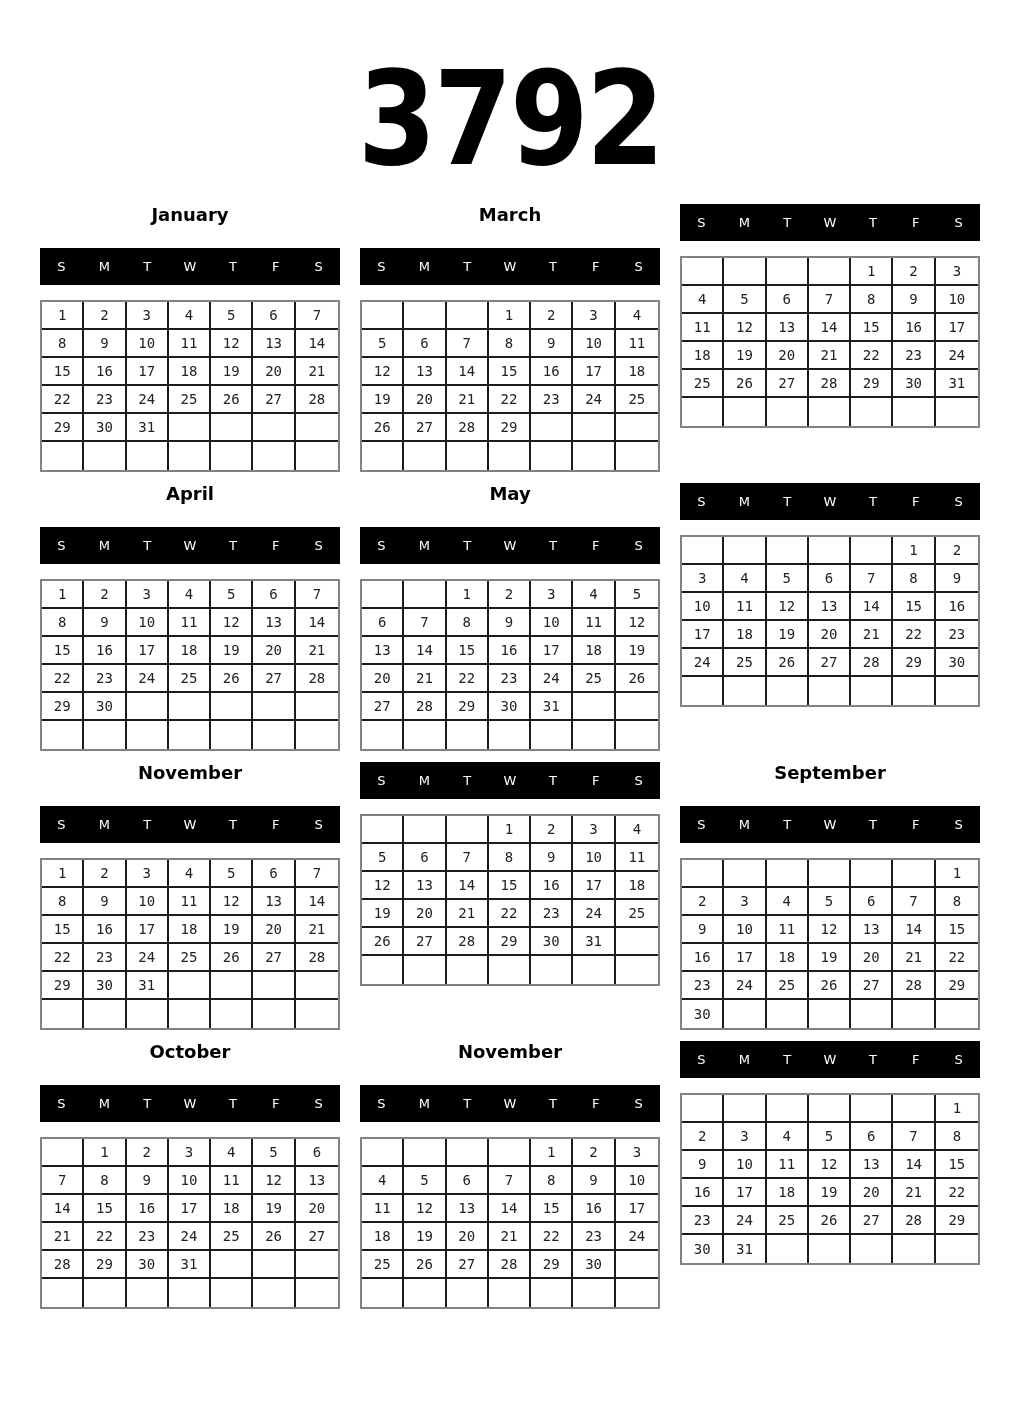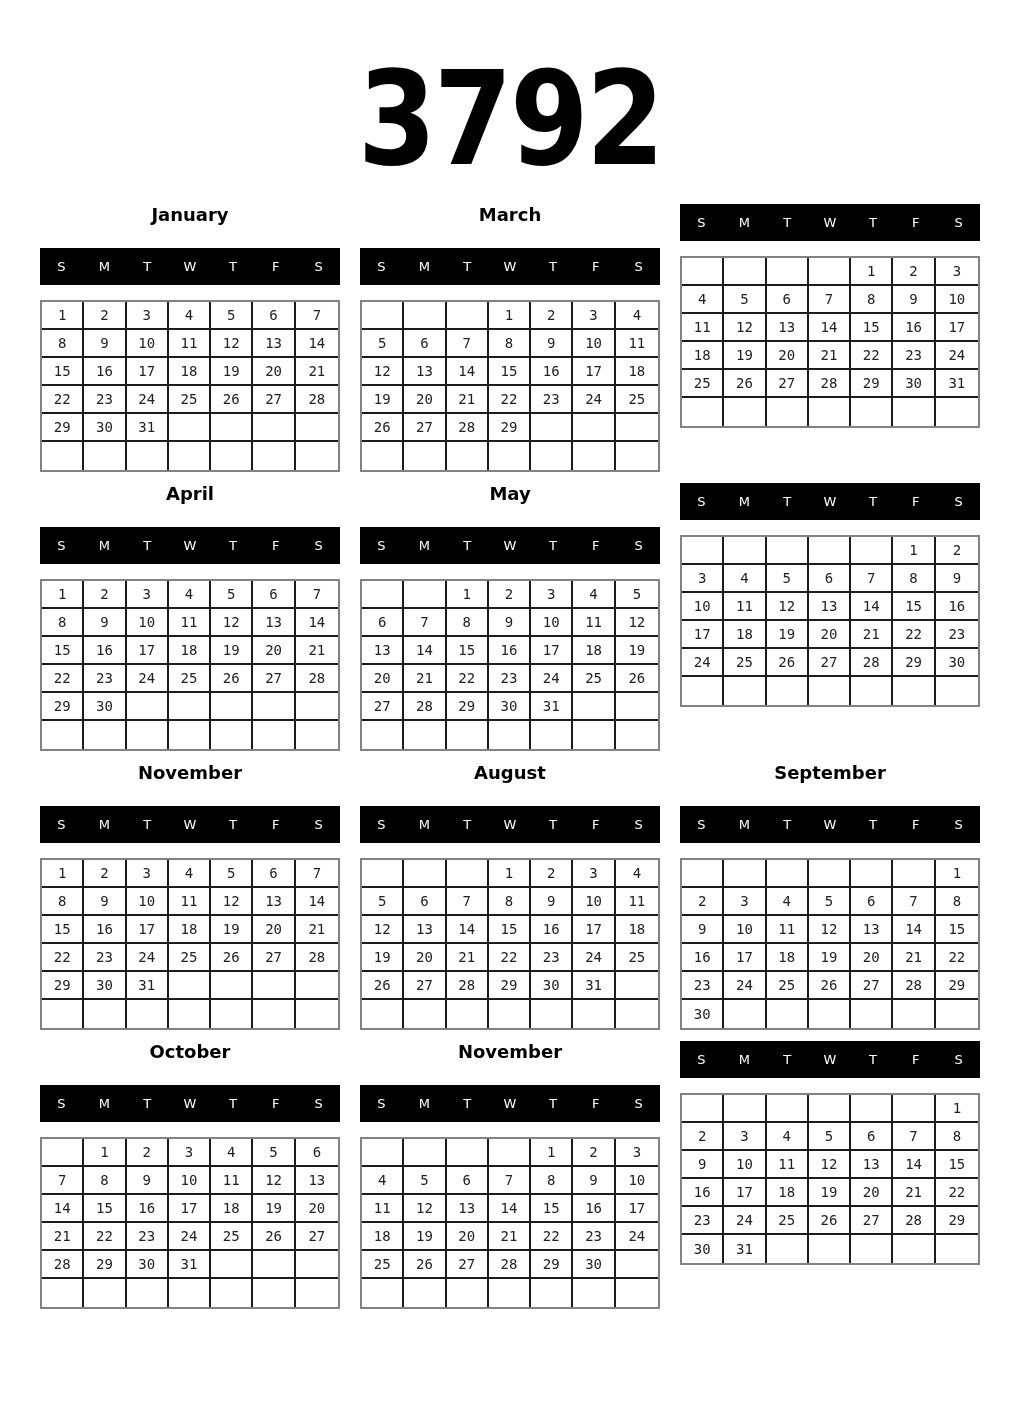--- a/index.html
+++ b/index.html
@@ -470,21 +470,20 @@
           <div class="cell"></div>
           <div class="cell"></div>
           <div class="cell"></div>
           <div class="cell"></div>
           <div class="cell"></div>
           <div class="cell"></div>
         </div>
   </section>
 
   <section class="month">
-    <h2 class="month-name">August</h2>
     <div class="dow-bar">
           <span class="dow">S</span>
           <span class="dow">M</span>
           <span class="dow">T</span>
           <span class="dow">W</span>
           <span class="dow">T</span>
           <span class="dow">F</span>
           <span class="dow">S</span>
         </div>
     <div class="grid">

